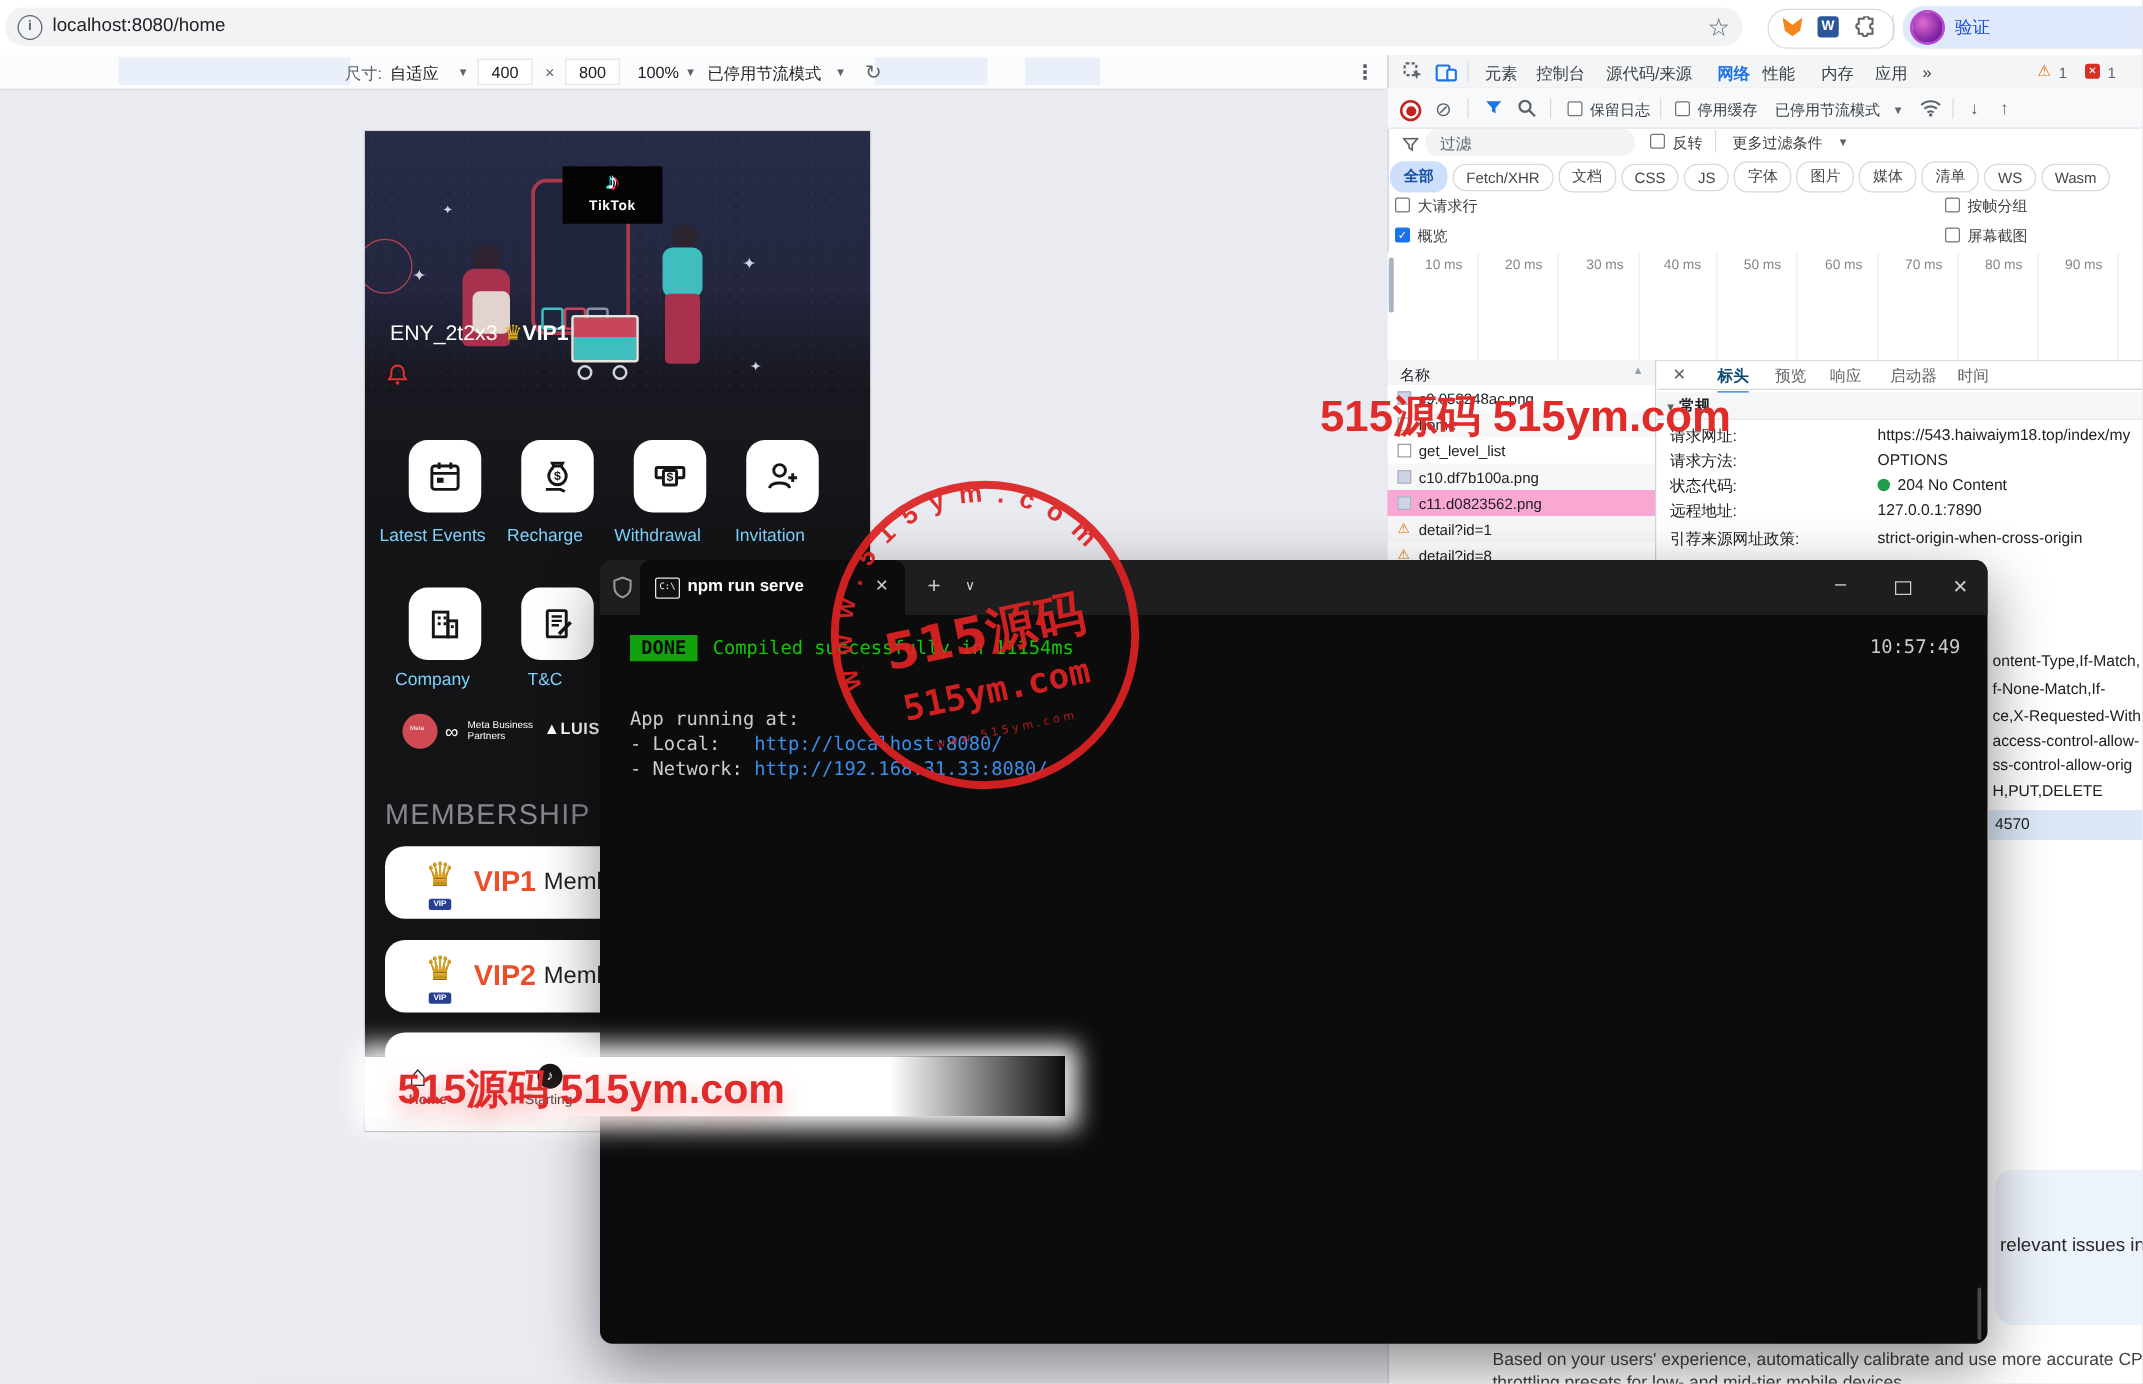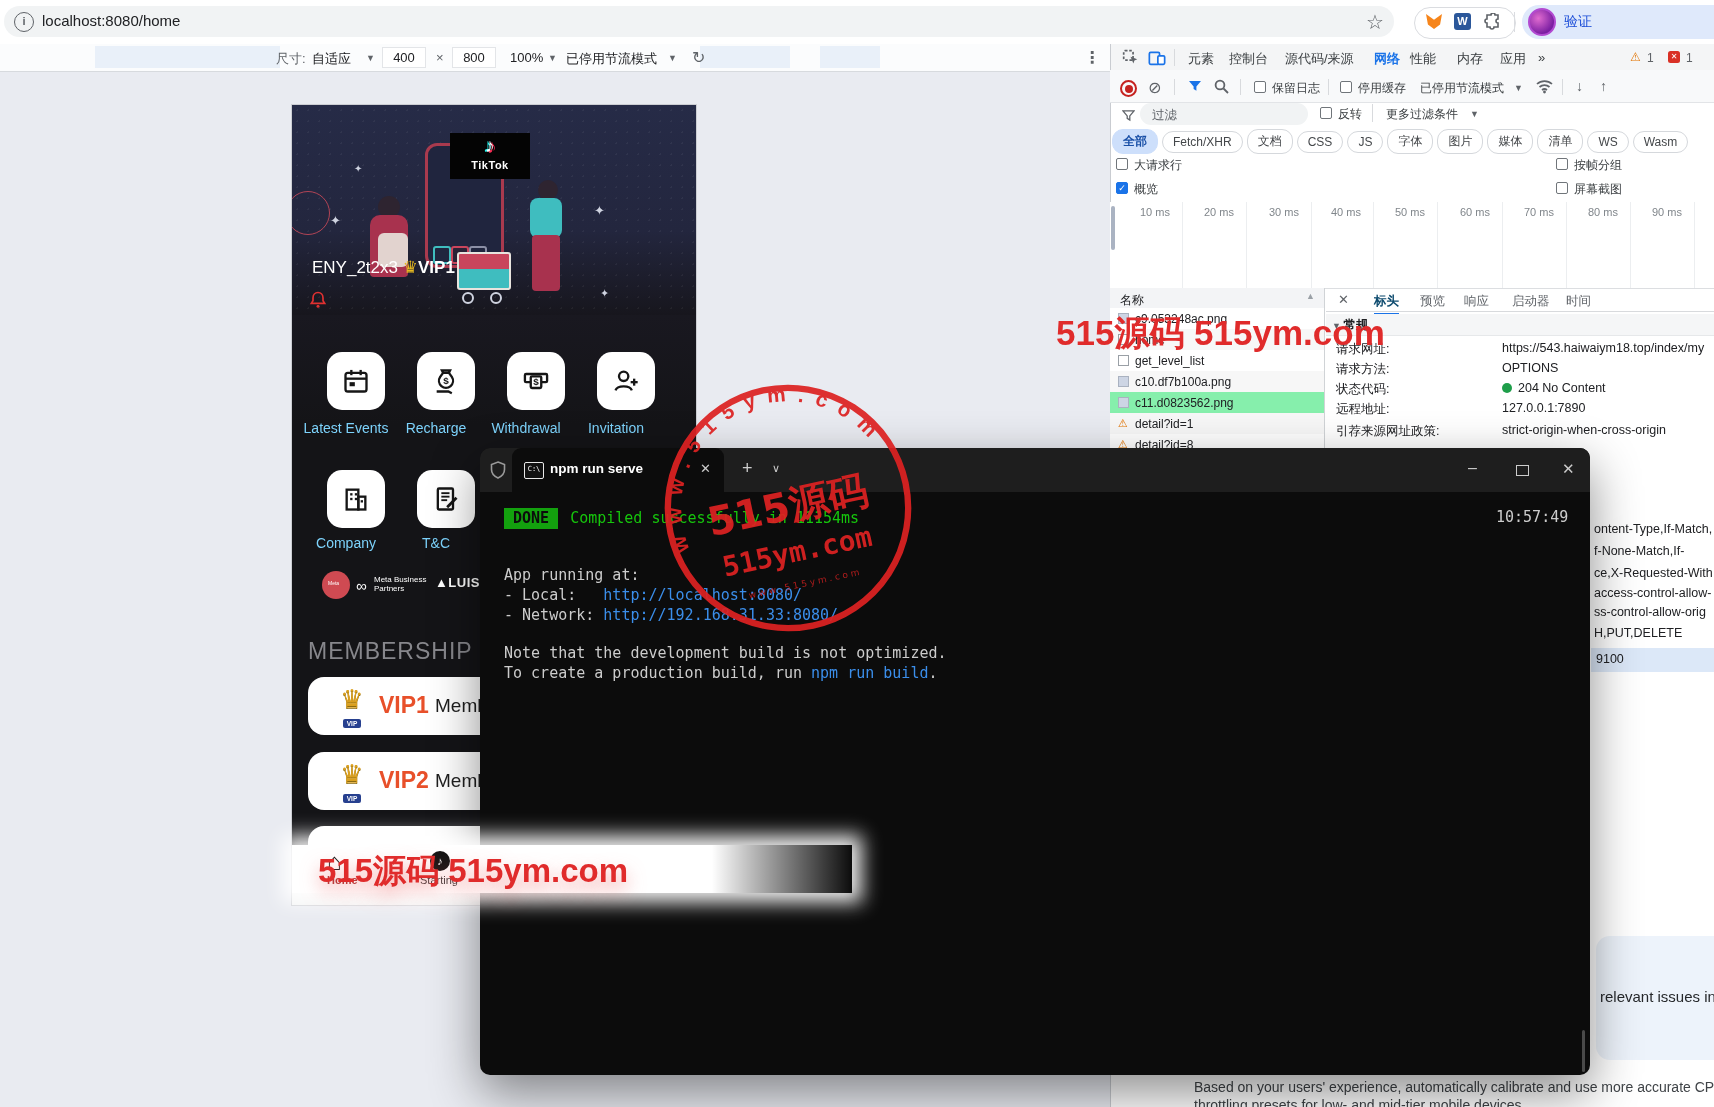--- a/index.html
+++ b/index.html
@@ -385,21 +385,21 @@
       <span class="nm">home</span>
     </div>
   <div class="a reqrow" style="top:350px;background:#fff">
       <span class="ric doc"></span>
       <span class="nm">get_level_list</span>
     </div>
   <div class="a reqrow" style="top:371px;background:#f7f7f7">
       <span class="ric img"></span>
       <span class="nm">c10.df7b100a.png</span>
     </div>
-  <div class="a reqrow" style="top:392px;background:#86efac">
+  <div class="a reqrow" style="top:392px;background:#f9a8d4">
       <span class="ric img"></span>
       <span class="nm">c11.d0823562.png</span>
     </div>
   <div class="a reqrow" style="top:413px;background:#f7f7f7">
       <span class="ric warn nosel">⚠</span>
       <span class="nm">detail?id=1</span>
     </div>
   <div class="a reqrow" style="top:434px;background:#fff">
       <span class="ric warn nosel">⚠</span>
       <span class="nm">detail?id=8</span>
@@ -427,21 +427,21 @@
   <div class="a fldlabel" style="top:423px">引荐来源网址政策:</div>
   <div class="a fldvalue" style="top:423px">strict-origin-when-cross-origin</div>
 
   <div class="a frag" style="top:522px">ontent-Type,If-Match,</div>
   <div class="a frag" style="top:544px">f-None-Match,If-</div>
   <div class="a frag" style="top:566px">ce,X-Requested-With</div>
   <div class="a frag" style="top:586px">access-control-allow-</div>
   <div class="a frag" style="top:605px">ss-control-allow-orig</div>
   <div class="a frag" style="top:626px">H,PUT,DELETE</div>
   <div class="a" style="left:1591px;top:648px;width:123px;height:24px;background:#dce8f8"></div>
-  <div class="a frag" style="top:652px;left:1596px">9100</div>
+  <div class="a frag" style="top:652px;left:1596px">4570</div>
 
   <div class="a issuecard"></div>
   <div class="a" style="left:1600px;top:988px;font-size:15px;color:#26282b;white-space:nowrap">relevant issues in</div>
   <div class="a footline" style="top:1079px">Based on your users' experience, automatically calibrate and use more accurate CPU</div>
   <div class="a footline" style="top:1097px">throttling presets for low- and mid-tier mobile devices.</div>
 
   <div class="a term">
     <div class="termbar">
       <svg style="position:absolute;left:10px;top:13px" width="16" height="18" viewBox="0 0 16 18">
           <path d="M8 1l6.5 2.5v5c0 4-2.7 6.8-6.5 8.5C4.2 15.3 1.5 12.5 1.5 8.5v-5z" fill="none" stroke="#9a9a9a" stroke-width="1.6"></path>
@@ -455,22 +455,20 @@
       <span class="tbtn nosel" style="left:292px;top:14px;font-size:11px">∨</span>
       <span class="tbtn nosel" style="left:988px;top:11px;font-size:16px">–</span>
       <span class="maxbox" style="left:1036px;top:17px"></span>
       <span class="tbtn nosel" style="left:1082px;top:12px;font-size:15px">✕</span>
     </div>
     <div class="tline mono" style="top:60px"><span class="donebadge">DONE</span><span class="grn">Compiled successfully in 11154ms</span></div>
     <div class="a mono" style="left:1016px;top:60px;font-size:15px;color:#cccccc">10:57:49</div>
     <div class="tline mono" style="top:118px">App running at:</div>
     <div class="tline mono" style="top:138px"><span>- Local:   </span><span class="lnk">http://localhost:8080/</span></div>
     <div class="tline mono" style="top:158px"><span>- Network: </span><span class="lnk">http://192.168.31.33:8080/</span></div>
-    <div class="tline mono" style="top:196px">Note that the development build is not optimized.</div>
-    <div class="tline mono" style="top:216px"><span>To create a production build, run </span><span class="lnk">npm run build</span><span>.</span></div>
     <div style="position:absolute;left:1102px;top:582px;width:3px;height:42px;background:#4a4a4a;border-radius:2px"></div>
   </div>
 
   <div class="a whiteband"></div>
   <div class="a nosel" style="left:327px;top:848px;font-size:24px;color:#1d1d1d;font-weight:bold">⌂</div>
   <div class="a navlbl" style="left:327px;top:874px;color:#b03636;font-weight:bold">Home</div>
   <div class="a" style="left:430px;top:851px;width:20px;height:20px;border-radius:50%;background:#141414;color:#fff;font-size:11px;text-align:center;line-height:20px">♪</div>
   <div class="a navlbl" style="left:420px;top:874px;color:#3c3c3c">Starting</div>
 
   <div class="a wm wm1 nosel">515源码 515ym.com</div>

